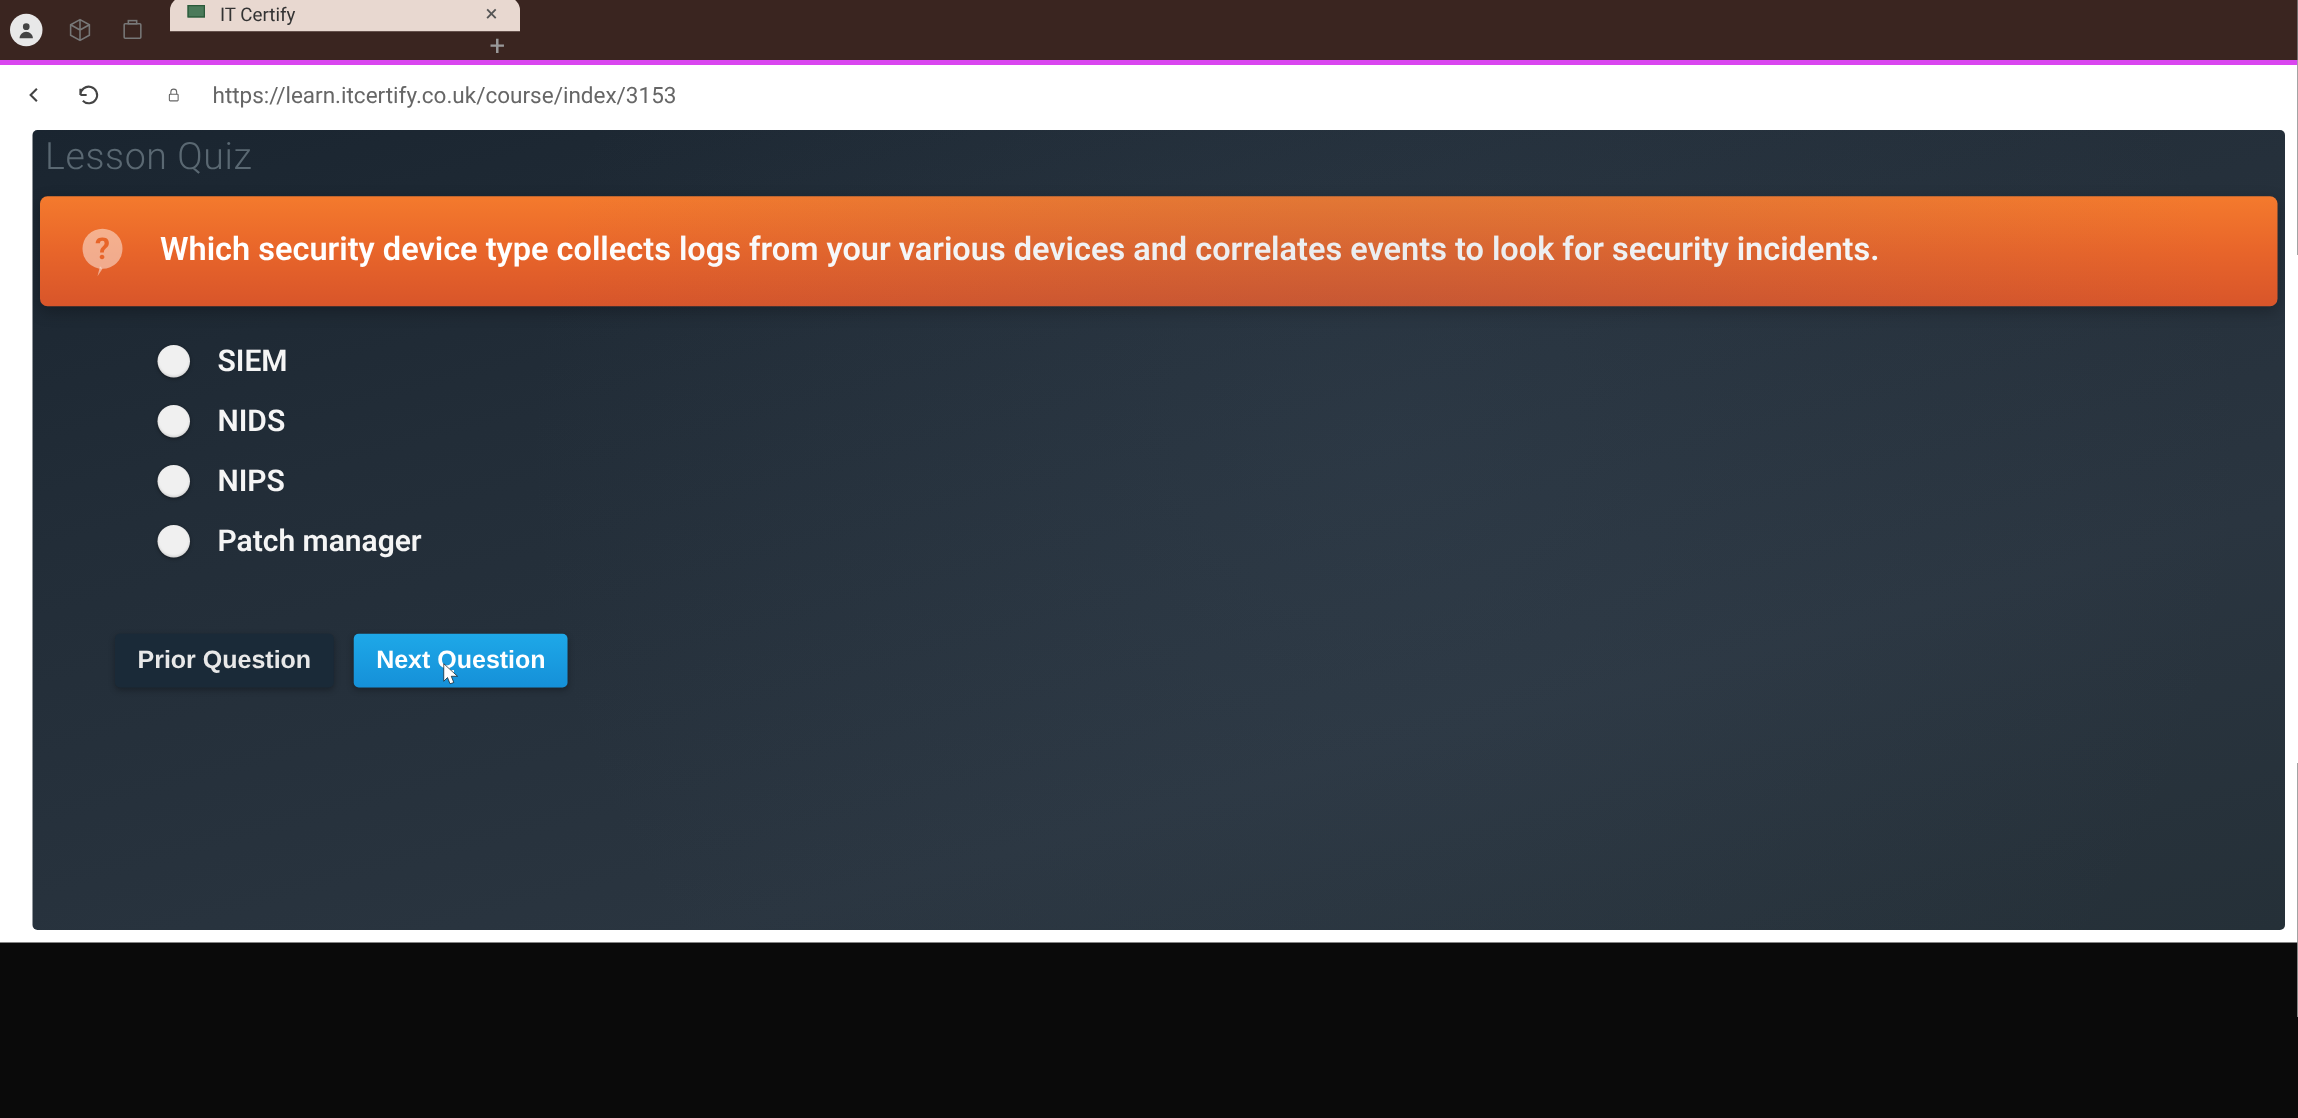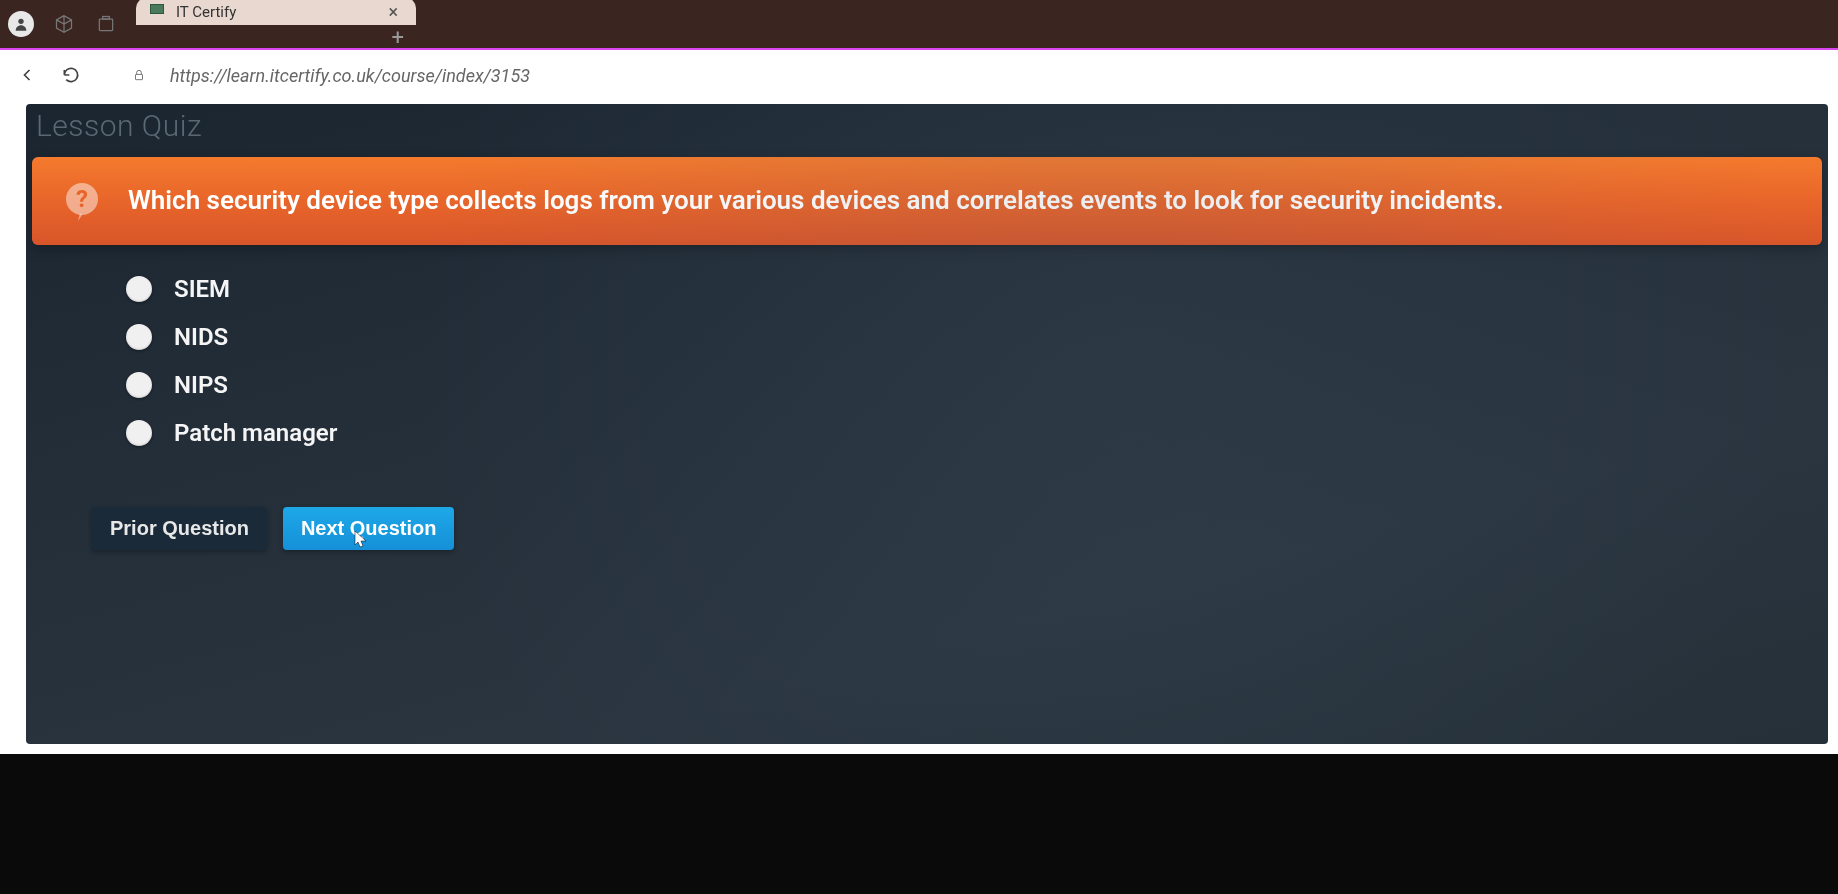--- a/index.html
+++ b/index.html
@@ -90,22 +90,21 @@
       padding: 0 12px;
       cursor: pointer;
     }
     .addr-bar {
       background: #fff;
       height: 52px;
       display: flex;
       align-items: center;
       padding: 0 14px;
       gap: 18px;
-      border-top: 2px solid #d946ef;
-      font-style: italic;
+      border-top: 4px solid #d946ef;
     }
     .nav-btn {
       width: 26px;
       height: 26px;
       display: flex;
       align-items: center;
       justify-content: center;
       color: #555;
       cursor: pointer;
     }

